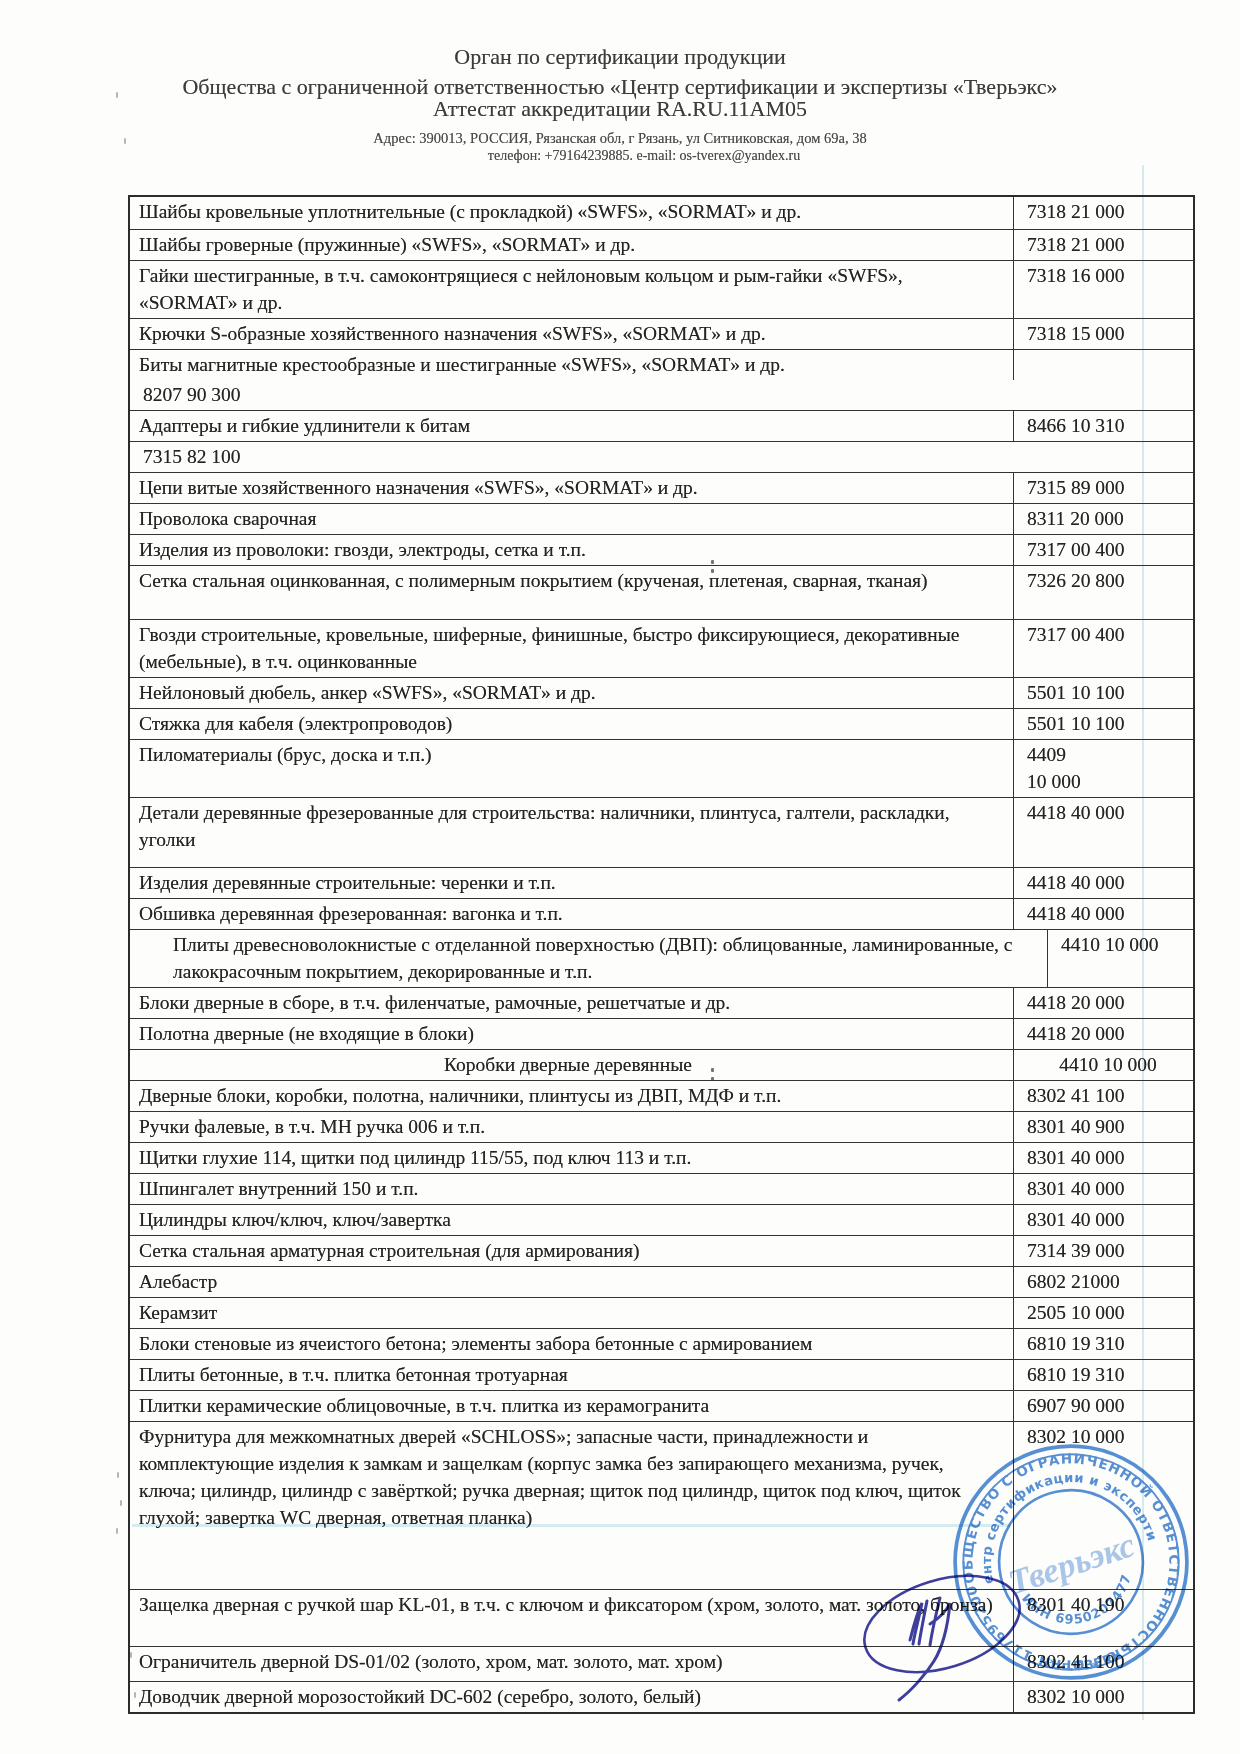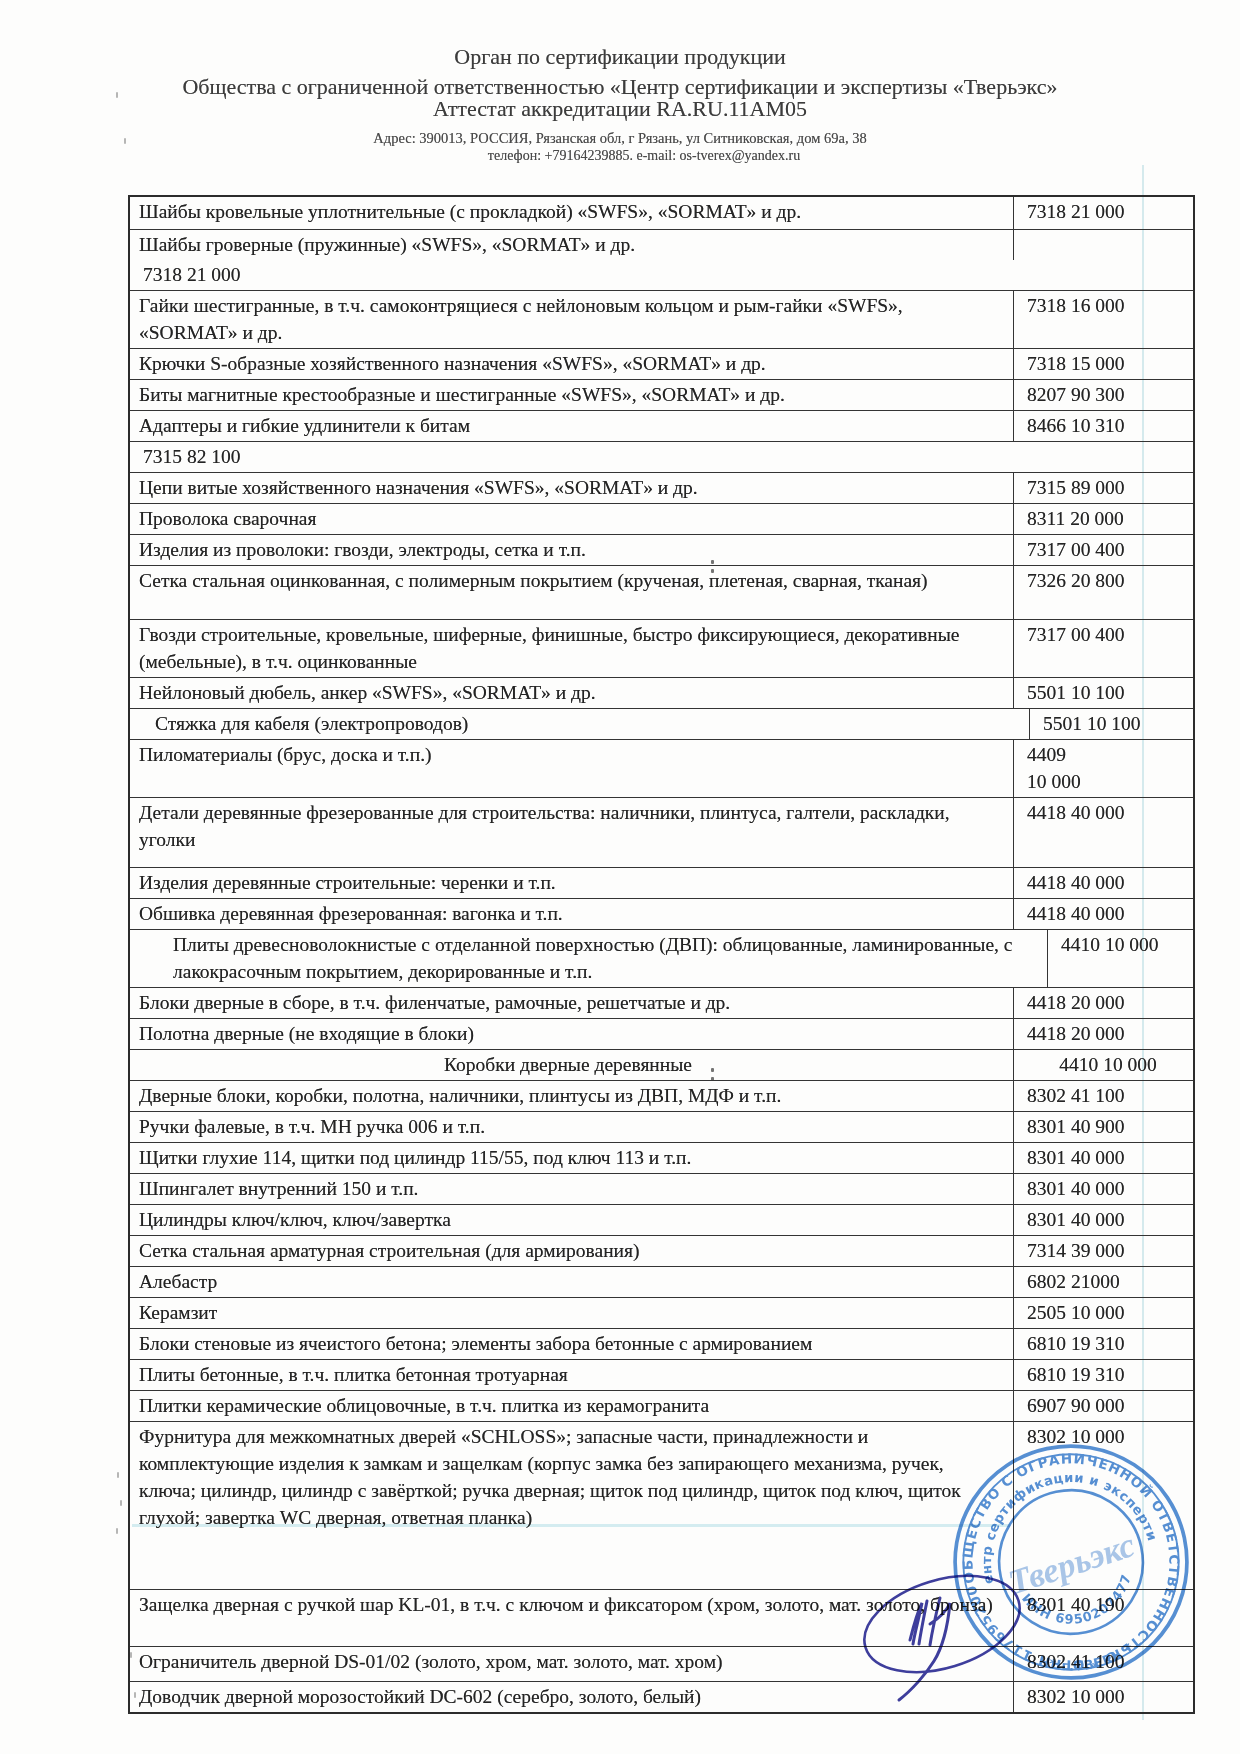--- a/index.html
+++ b/index.html
@@ -56,36 +56,36 @@
   <div class="hdr hdr-3">Аттестат аккредитации RA.RU.11АМ05</div>
   <div class="hdr hdr-4">Адрес: 390013, РОССИЯ, Рязанская обл, г Рязань, ул Ситниковская, дом 69а, 38</div>
   <div class="hdr hdr-5">телефон: +79164239885. e-mail: os-tverex@yandex.ru</div>
 
   <div class="tbl">
     <div class="row" style="min-height: 32px; border-top: none;">
       <div class="cell product">Шайбы кровельные уплотнительные (с прокладкой) «SWFS», «SORMAT» и др.</div>
       <div class="cell code">7318 21 000</div>
     </div>
 
-    <div class="row" style="min-height: 28px; flex-direction: column;">
+    <div class="row" style="min-height: 28px;">
       <div class="cell product">Шайбы гроверные (пружинные) «SWFS», «SORMAT» и др.</div>
       <div class="cell code">7318 21 000</div>
     </div>
 
     <div class="row" style="min-height: 55px;">
       <div class="cell product">Гайки шестигранные, в т.ч. самоконтрящиеся с нейлоновым кольцом и рым-гайки «SWFS», «SORMAT» и др.</div>
       <div class="cell code">7318 16 000</div>
     </div>
 
     <div class="row" style="min-height: 28px;">
       <div class="cell product">Крючки S-образные хозяйственного назначения «SWFS», «SORMAT» и др.</div>
       <div class="cell code">7318 15 000</div>
     </div>
 
-    <div class="row" style="min-height: 29px;">
+    <div class="row" style="min-height: 29px; flex-direction: column;">
       <div class="cell product">Биты магнитные крестообразные и шестигранные «SWFS», «SORMAT» и др.</div>
       <div class="cell code">8207 90 300</div>
     </div>
 
     <div class="row" style="min-height: 28px;">
       <div class="cell product">Адаптеры и гибкие удлинители к битам</div>
       <div class="cell code">8466 10 310</div>
     </div>
 
     <div class="row" style="min-height: 28px;">
@@ -115,21 +115,21 @@
     <div class="row" style="min-height: 55px;">
       <div class="cell product">Гвозди строительные, кровельные, шиферные, финишные, быстро фиксирующиеся, декоративные (мебельные), в т.ч. оцинкованные</div>
       <div class="cell code">7317 00 400</div>
     </div>
 
     <div class="row" style="min-height: 28px;">
       <div class="cell product">Нейлоновый дюбель, анкер «SWFS», «SORMAT» и др.</div>
       <div class="cell code">5501 10 100</div>
     </div>
 
-    <div class="row" style="min-height: 28px; padding-left: 16px;">
+    <div class="row" style="min-height: 28px;">
       <div class="cell product">Стяжка для кабеля (электропроводов)</div>
       <div class="cell code">5501 10 100</div>
     </div>
 
     <div class="row" style="min-height: 56px;">
       <div class="cell product">Пиломатериалы (брус, доска и т.п.)</div>
       <div class="cell code">4409
 10 000</div>
     </div>
 

